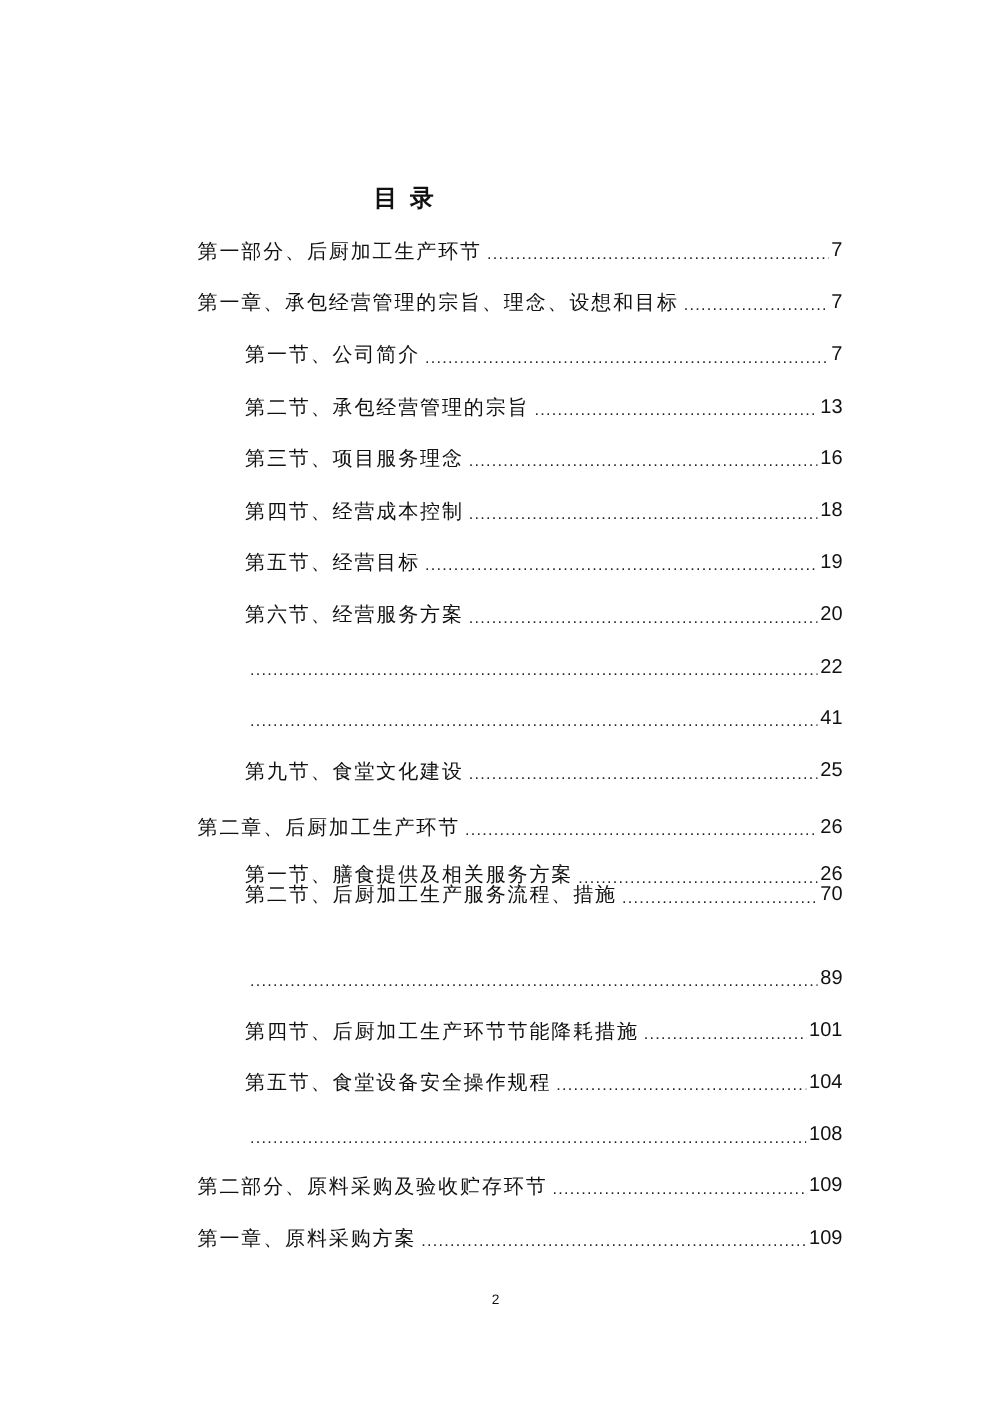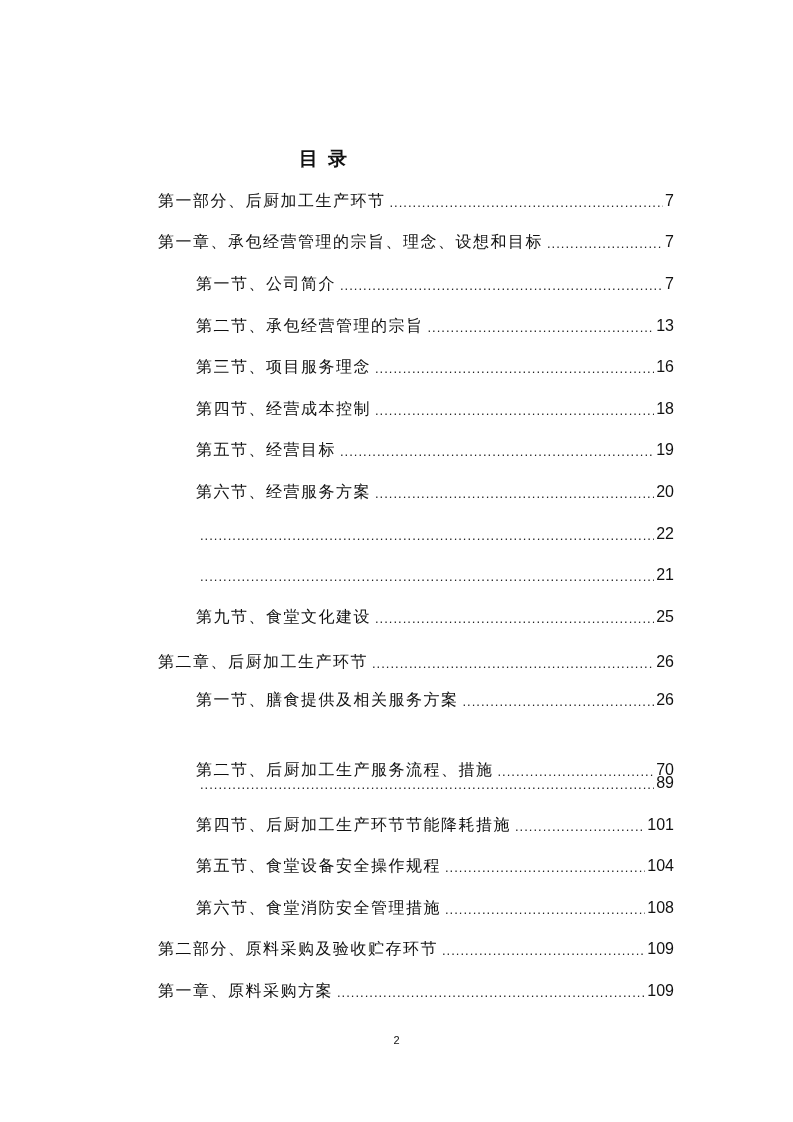--- a/index.html
+++ b/index.html
@@ -65,58 +65,57 @@
     <span class="label">第六节、经营服务方案</span>
     <span class="dots"></span>
     <span class="page">20</span>
   </div>
   <div class="row l2" style="top:522px">
     <span class="dots"></span>
     <span class="page">22</span>
   </div>
   <div class="row l2" style="top:563px">
     <span class="dots"></span>
-    <span class="page">21</span>
+    <span class="page">41</span>
   </div>
   <div class="row l2" style="top:605px">
     <span class="label">第九节、食堂文化建设</span>
     <span class="dots"></span>
     <span class="page">25</span>
   </div>
   <div class="row l1" style="top:650px">
     <span class="label">第二章、后厨加工生产环节</span>
     <span class="dots"></span>
     <span class="page">26</span>
   </div>
   <div class="row l2" style="top:688px">
     <span class="label">第一节、膳食提供及相关服务方案</span>
     <span class="dots"></span>
     <span class="page">26</span>
   </div>
-  <div class="row l2" style="top:758px">
+  <div class="row l2" style="top:704px">
     <span class="label">第二节、后厨加工生产服务流程、措施</span>
     <span class="dots"></span>
     <span class="page">70</span>
   </div>
   <div class="row l2" style="top:771px">
     <span class="dots"></span>
     <span class="page">89</span>
   </div>
   <div class="row l2" style="top:813px">
     <span class="label">第四节、后厨加工生产环节节能降耗措施</span>
     <span class="dots"></span>
     <span class="page">101</span>
   </div>
   <div class="row l2" style="top:854px">
     <span class="label">第五节、食堂设备安全操作规程</span>
     <span class="dots"></span>
     <span class="page">104</span>
   </div>
   <div class="row l2" style="top:896px">
-    <span class="label">第六节、食堂消防安全管理措施</span>
     <span class="dots"></span>
     <span class="page">108</span>
   </div>
   <div class="row l1" style="top:937px">
     <span class="label">第二部分、原料采购及验收贮存环节</span>
     <span class="dots"></span>
     <span class="page">109</span>
   </div>
   <div class="row l1" style="top:979px">
     <span class="label">第一章、原料采购方案</span>

